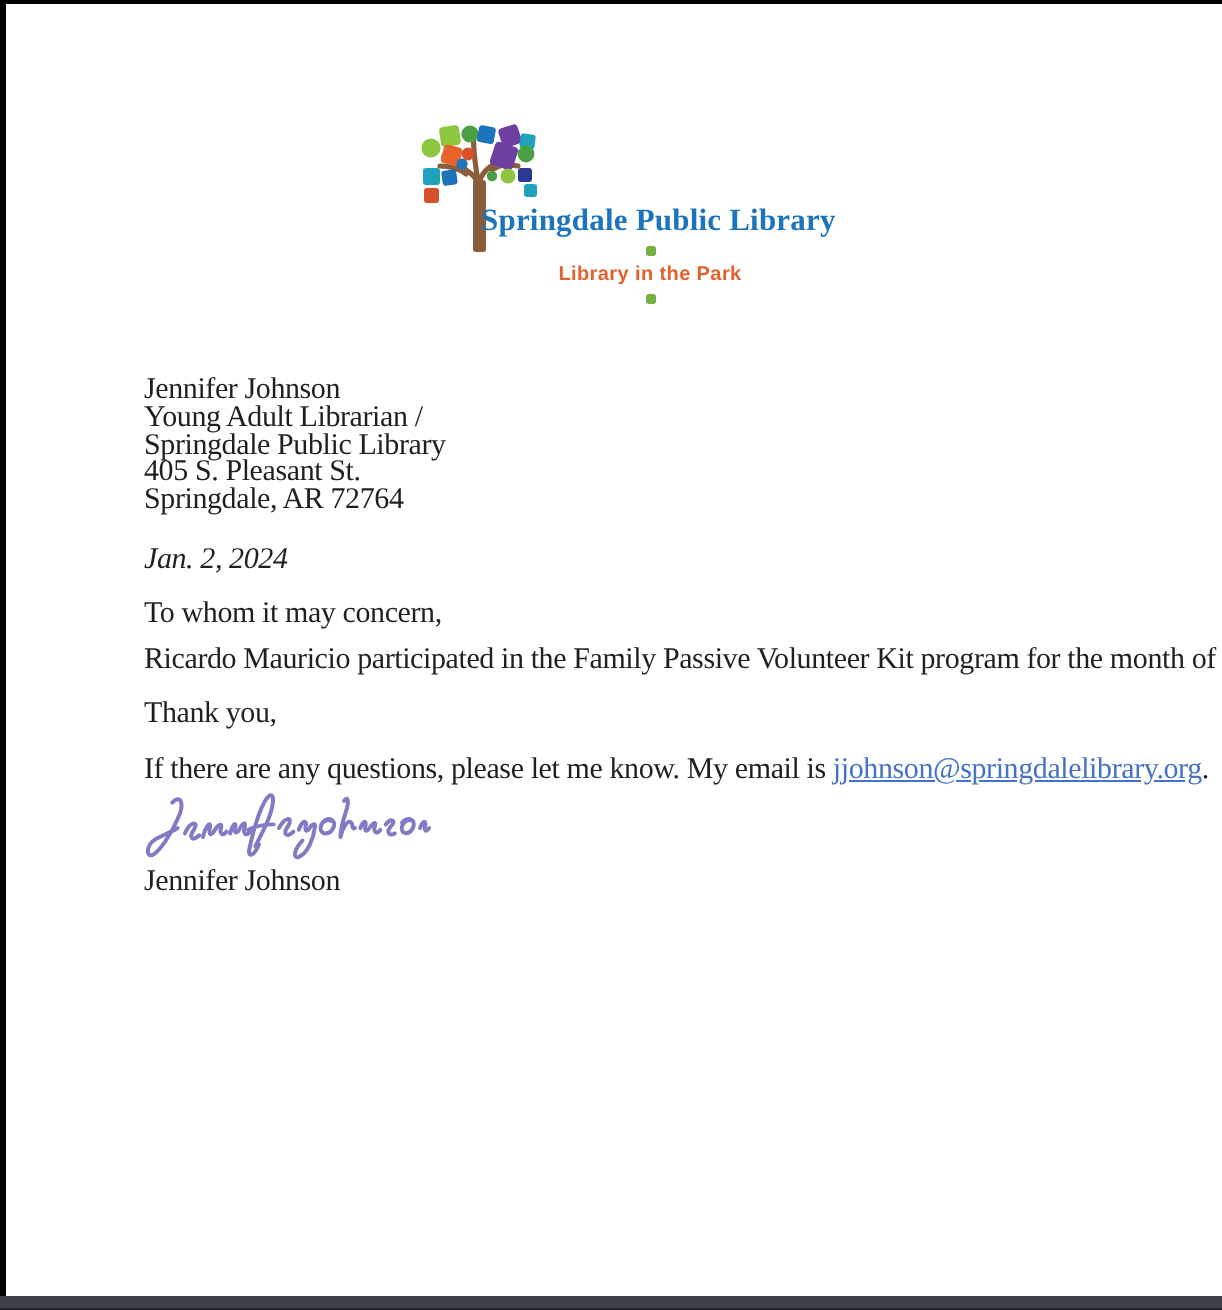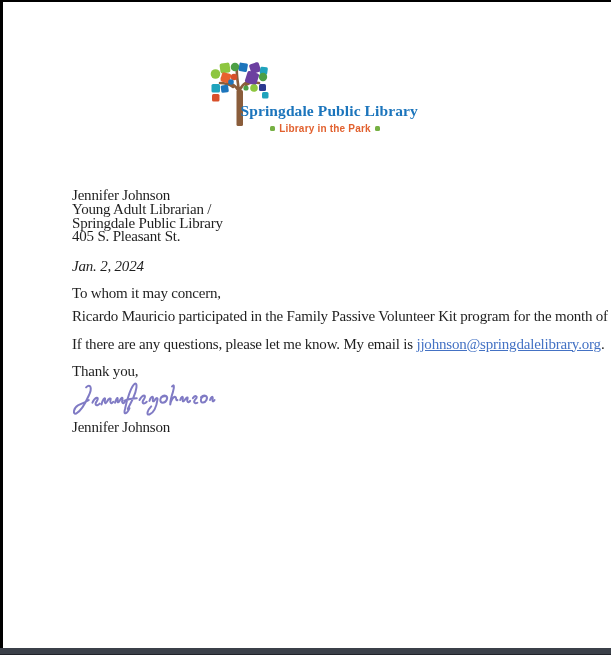--- a/index.html
+++ b/index.html
@@ -26,20 +26,21 @@
     font-family: "Liberation Serif", serif;
     font-weight: bold; font-size: 15.5px; line-height: 18px;
     white-space: nowrap; letter-spacing: 0.1px;
   }
   .tagline-row {
     position: absolute; left: 31px; right: -8px; top: 61px;
     display: flex; align-items: center; justify-content: center; gap: 4px;
     font-family: "Liberation Sans", sans-serif;
     font-weight: bold; font-size: 10px; letter-spacing: 0.2px;
     white-space: nowrap;
+    flex-direction: column;
   }
   .tag-dot { width: 5px; height: 5px; border-radius: 1.5px; display: inline-block; }
 
   
   .letter {
     position: absolute; left: 72px; top: 189px; width: 482px;
     font-size: 15px; line-height: 13.8px; letter-spacing: -0.2px;
   }
   .line { white-space: nowrap; }
   .date-line { margin-top: 16px; font-style: italic; }
@@ -94,35 +95,36 @@
     </div>
   </div>
 
   <div class="letter">
 
     <div>
       <div class="line">Jennifer Johnson</div>
       <div class="line">Young Adult Librarian /</div>
       <div class="line">Springdale Public Library</div>
       <div class="line">405 S. Pleasant St.</div>
+      <div class="line">Springdale, AR 72764</div>
     </div>
 
     <div class="line date-line">Jan. 2, 2024</div>
 
     <div class="line salutation-line">To whom it may concern,</div>
 
     <div class="body-para">
       <div class="line">Ricardo Mauricio participated in the Family Passive Volunteer Kit program for the month of</div>
     </div>
 
+    <div class="line valediction-line">Thank you,</div>
+
     <div class="line closing-line">
       <span>If there are any questions, please let me know. My email is </span><a class="email">jjohnson@springdalelibrary.org</a><span>.</span>
     </div>
-
-    <div class="line valediction-line">Thank you,</div>
 
     <svg class="signature-svg" viewBox="0 0 160 42" xmlns="http://www.w3.org/2000/svg" fill="none" stroke="#7670C0" stroke-width="2.2" stroke-linecap="round" stroke-linejoin="round" opacity="0.92">
       <path d="M16 7 C21 2 23 8 19 16 C15 25 9 34 5 36 C1 37 2 30 7 27 C11 25 16 23 19 21 M23 24 C26 17 31 17 28 22 C25 26 27 29 31 25 M33 26 C34 21 37 17 37 20 C36 24 37 26 39 23 C41 19 44 18 43 21 C42 24 44 26 46 23 M48 24 C49 20 51 17 51 20 C50 23 51 25 53 22 C55 18 57 17 56 21 C55 24 57 26 59 23"></path>
       <path d="M64 30 C61 37 57 38 59 31 C61 21 66 5 70 3 C73 2 72 10 68 19 C65 25 63 29 62 31 M58 22 C62 20 68 19 72 19"></path>
       <path d="M75 21 C79 14 83 15 80 20 C77 24 79 27 83 23 M86 22 C87 18 90 16 90 19 C89 22 90 24 92 21 C93 19 95 18 95 20 C94 27 91 35 86 37 C82 38 84 32 88 28 M99 18 C103 14 107 17 105 21 C103 25 98 25 98 21 C98 18 101 16 104 17"></path>
       <path d="M111 6 C113 3 114 6 112 12 C110 18 109 23 109 26 C110 21 113 16 115 18 C116 19 115 22 117 21 M120 21 C121 18 123 16 123 19 C122 22 123 24 125 21 C127 18 129 17 128 20 C127 23 129 25 131 22 M134 19 C137 15 140 17 137 20 C134 23 136 26 139 24 M143 18 C147 14 151 17 149 21 C147 25 142 25 143 20 C144 17 147 16 149 17 M153 21 C154 18 156 16 156 19 C155 22 156 24 158 21"></path>
     </svg>
 
     <div class="line typed-name">Jennifer Johnson</div>
 

